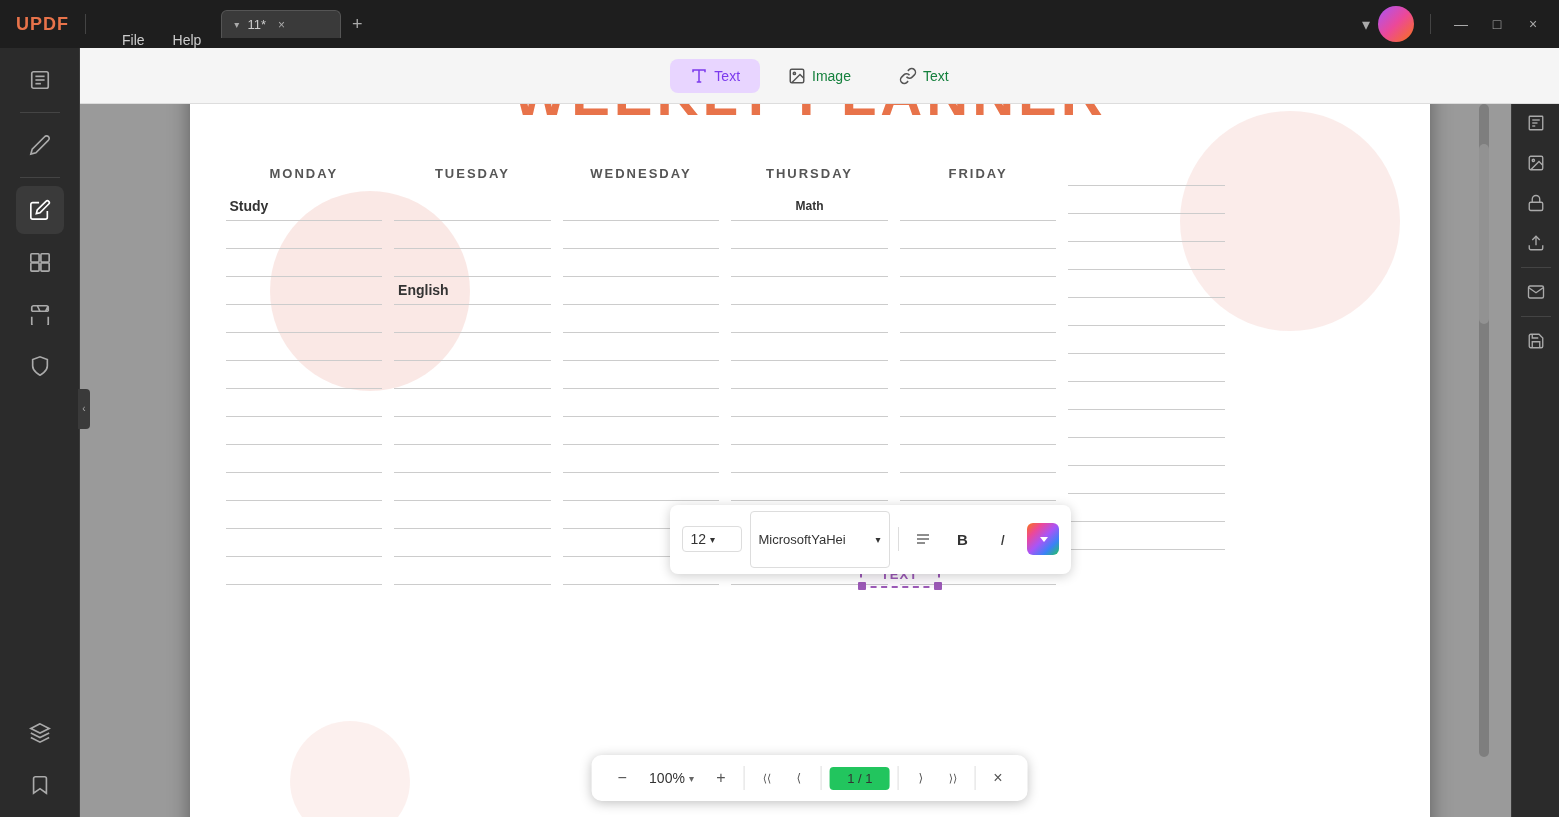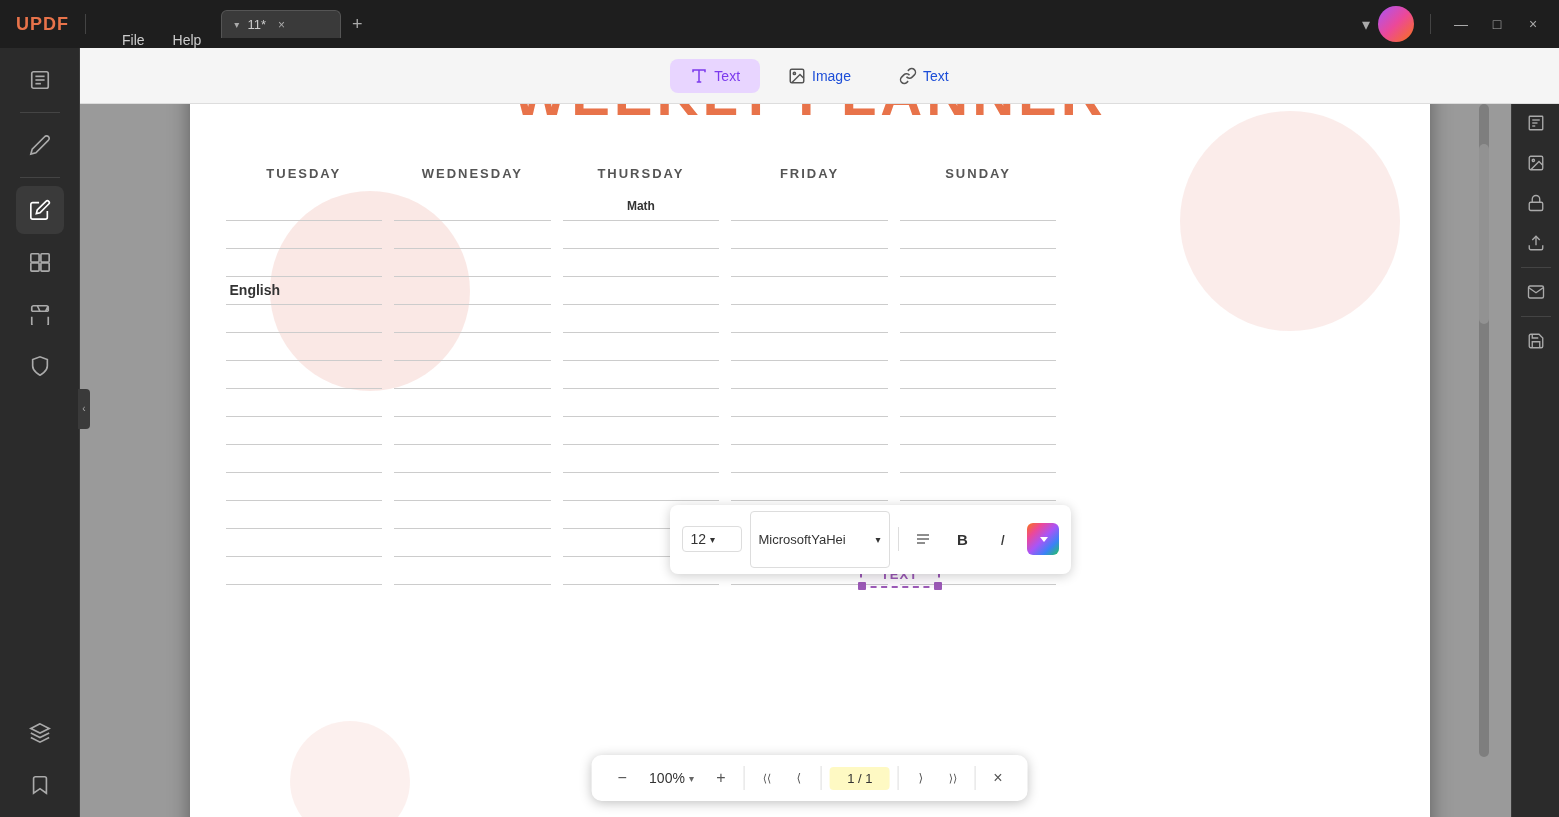--- a/index.html
+++ b/index.html
@@ -70,21 +70,21 @@
     .sidebar-spacer { flex: 1; }
 
     
     .toolbar {
       position: absolute; top: 48px; left: 80px; right: 0;
       height: 56px; background: #f5f5f5; border-bottom: 1px solid #ddd;
       display: flex; align-items: center; justify-content: center; gap: 8px; z-index: 10;
     }
     .toolbar-btn {
       display: flex; align-items: center; gap: 6px; padding: 8px 20px;
-      border-radius: 8px; cursor: pointer; font-size: 14px; color: #1d4ed8;
+      border-radius: 8px; cursor: pointer; font-size: 14px; color: #15803d;
       border: none; background: transparent;
     }
     .toolbar-btn.active {
       background: #e8d5ff; color: #7c3aed;
     }
     .toolbar-btn svg { width: 18px; height: 18px; }
 
     
     .content-area {
       position: absolute; top: 104px; left: 80px; right: 20px; bottom: 0;
@@ -220,21 +220,21 @@
       font-size: 14px; color: #333; cursor: pointer;
     }
     .zoom-chevron { font-size: 10px; color: #666; }
     .bottom-sep { width: 1px; height: 24px; background: #ddd; margin: 0 4px; }
     .page-nav-btn {
       width: 28px; height: 28px; display: flex; align-items: center; justify-content: center;
       border-radius: 4px; cursor: pointer; color: #555; border: none; background: transparent;
       font-size: 13px;
     }
     .page-indicator {
-      padding: 4px 12px; background: #fef9c3; border-radius: 4px;
+      padding: 4px 12px; background: #22c55e; border-radius: 4px;
       font-size: 13px; color: #333; min-width: 60px; text-align: center;
     }
     .close-btn-bottom {
       width: 28px; height: 28px; display: flex; align-items: center; justify-content: center;
       border-radius: 4px; cursor: pointer; color: #555; border: none; background: transparent;
       font-size: 16px;
     }
 
     
     .collapse-handle {
@@ -365,20 +365,39 @@
       <div class="planner">
 
         <div class="bg-circle-left"></div>
         <div class="bg-circle-right"></div>
         <div class="bg-circle-bottom-left"></div>
 
         <div class="planner-title">WEEKLY PLANNER</div>
 
         <div class="days-grid">
 
+          <div class="day-col">
+            <div class="day-header">MONDAY</div>
+            <div class="day-lines">
+              <div class="day-line" style="font-weight:600; font-size:14px;">Study</div>
+              <div class="day-line"></div>
+              <div class="day-line"></div>
+              <div class="day-line"></div>
+              <div class="day-line"></div>
+              <div class="day-line"></div>
+              <div class="day-line"></div>
+              <div class="day-line"></div>
+              <div class="day-line"></div>
+              <div class="day-line"></div>
+              <div class="day-line"></div>
+              <div class="day-line"></div>
+              <div class="day-line"></div>
+              <div class="day-line"></div>
+            </div>
+          </div>
 
           <div class="day-col">
             <div class="day-header">TUESDAY</div>
             <div class="day-lines">
               <div class="day-line"></div>
               <div class="day-line"></div>
               <div class="day-line"></div>
               <div class="day-line" style="font-weight:600;font-size:14px;">English</div>
               <div class="day-line"></div>
               <div class="day-line"></div>
@@ -451,21 +470,20 @@
               <div class="day-line"></div>
               <div class="day-line"></div>
               <div class="day-line"></div>
               <div class="day-line"></div>
               <div class="day-line"></div>
             </div>
           </div>
 
 
           <div class="day-col">
-            <div class="day-header">SUNDAY</div>
             <div class="day-lines">
               <div class="day-line"></div>
               <div class="day-line"></div>
               <div class="day-line"></div>
               <div class="day-line"></div>
               <div class="day-line"></div>
               <div class="day-line"></div>
               <div class="day-line"></div>
               <div class="day-line"></div>
               <div class="day-line"></div>

